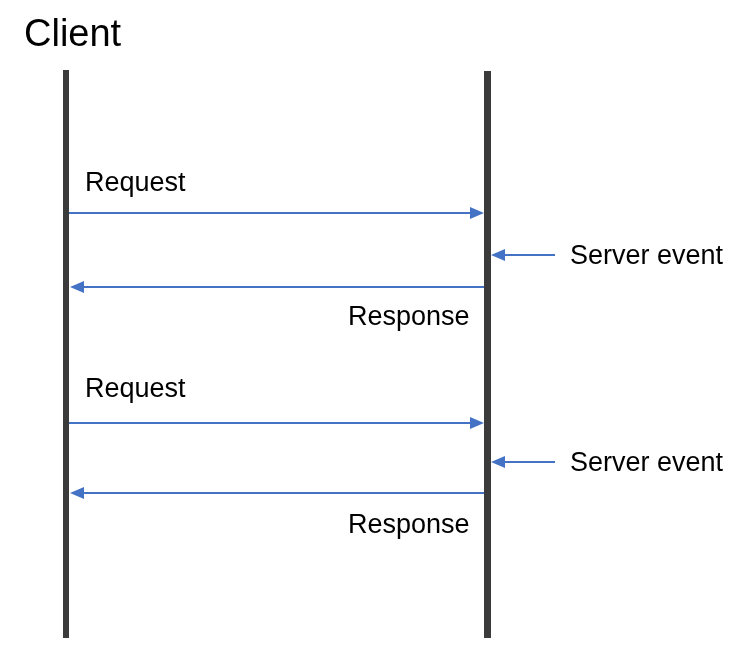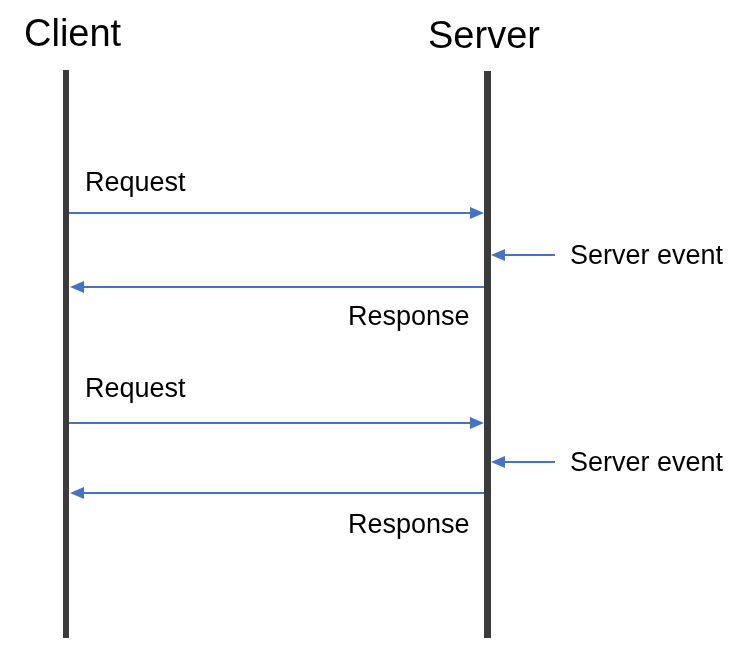--- a/index.html
+++ b/index.html
@@ -49,21 +49,20 @@
     white-space: nowrap;
     text-align: center;
   }
 </style>
 </head>
 <body>
 
 <div class="canvas">
 
   <div class="actor-label" style="left:24px; top:14px;">Client</div>
-  <div class="actor-label" style="left:428px; top:16px;">Server</div>
 
   <div class="lifeline" style="left:63px; top:70px; height:568px;"></div>
   <div class="lifeline" style="left:484px; top:71px; height:567px; width:7px;"></div>
 
   <div>
     <div class="msg-label" style="left:85px; top:168px;">Request</div>
     <div class="mline" style="left:69px; top:212px; width:402px;"></div>
     <div class="head right" style="left:470px; top:207px;"></div>
   </div>
 

